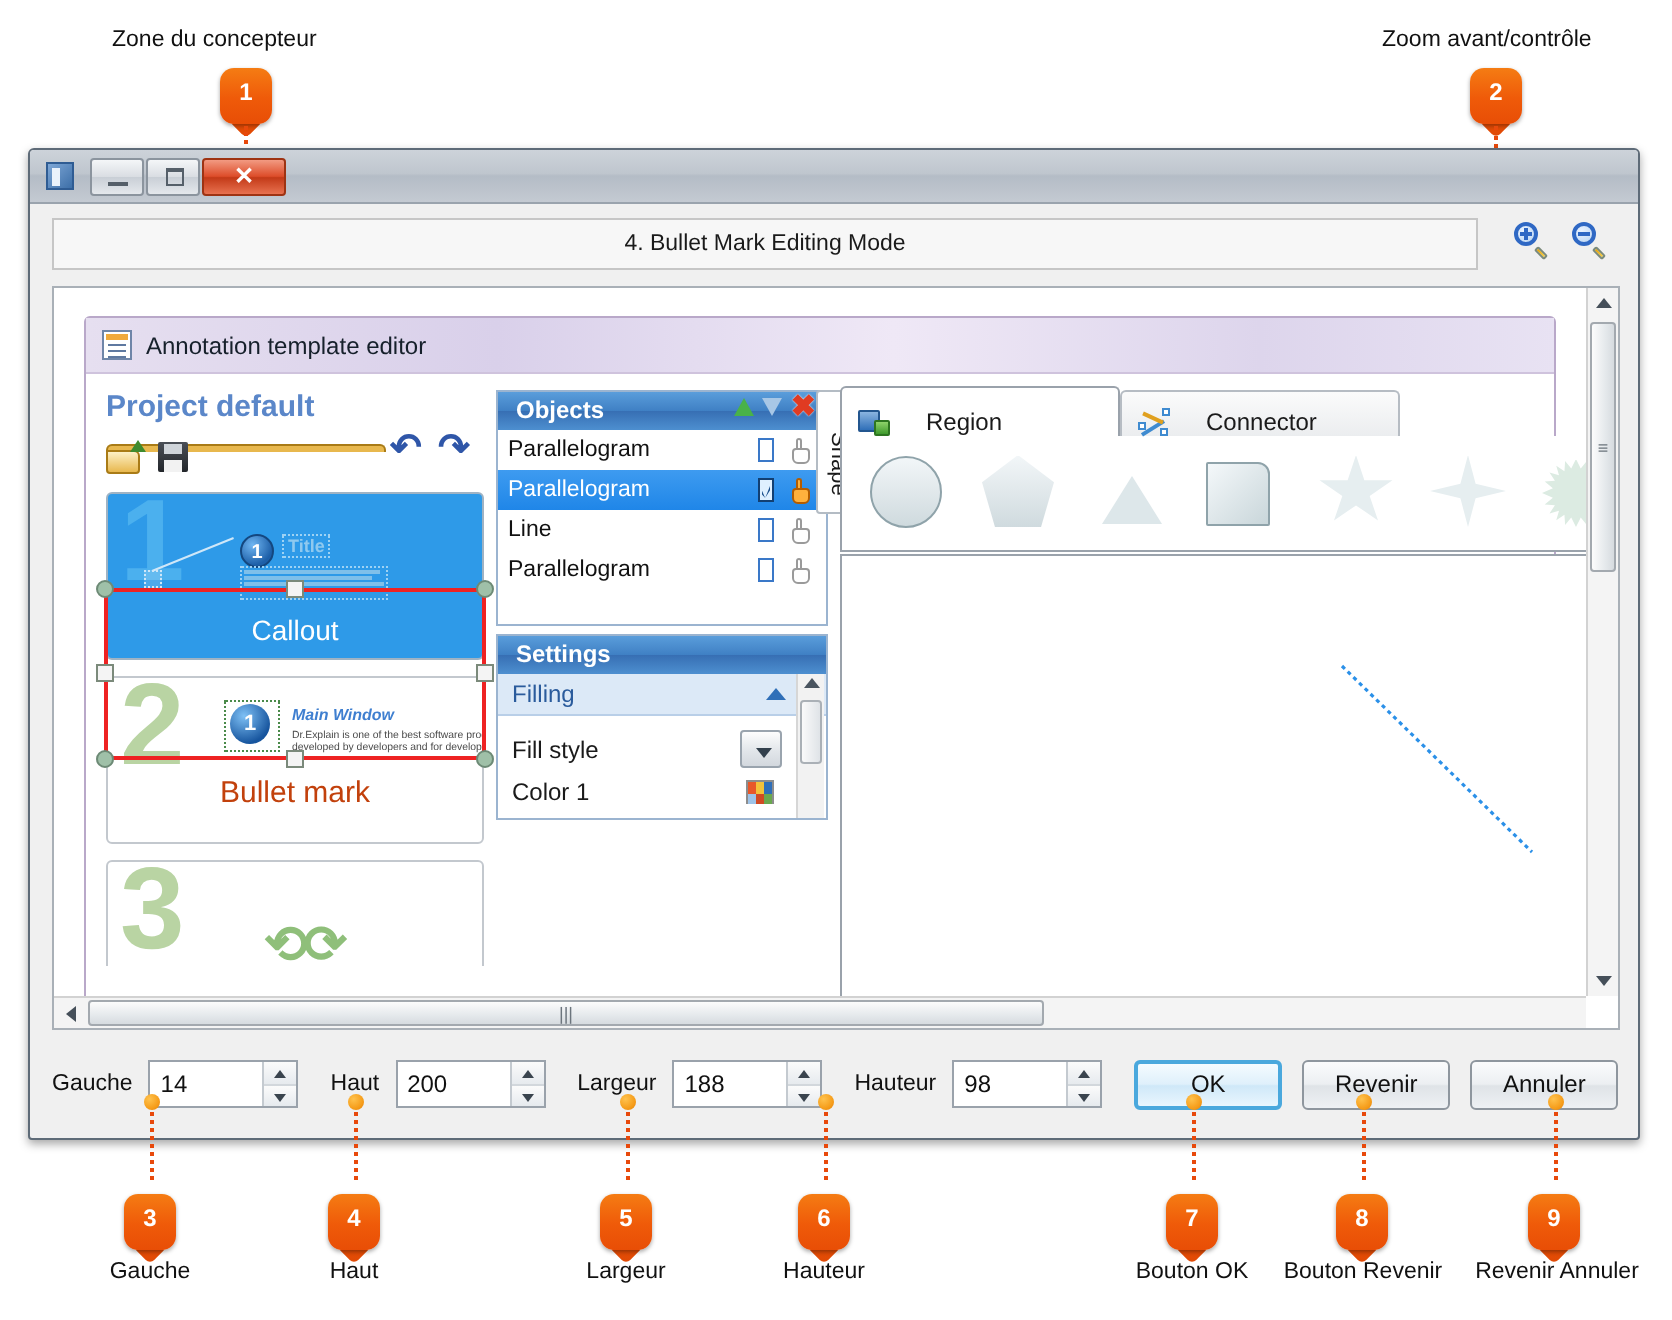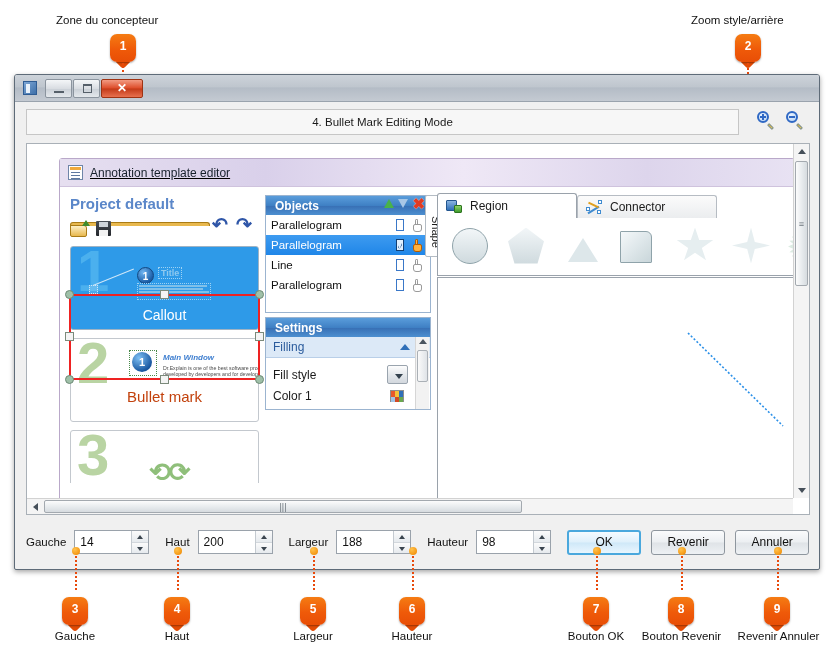--- a/index.html
+++ b/index.html
@@ -171,26 +171,25 @@
   #designer-canvas {
     position: absolute;
     left: 0; top: 0; right: 16px; bottom: 16px;
     overflow: hidden;
     background: #fff;
   }
 
   
   #annot-window {
     position: absolute;
-    left: 32px; top: 14px;
+    left: 15px; top: 14px;
     width: 736px; height: 345px;
     background: #fff;
     border: 1px solid #b9a8c9;
     border-radius: 3px;
-    text-decoration: underline;
   }
   #annot-header {
     height: 28px;
     background: linear-gradient(to right, #e6dff0 0%, #d9d0ea 28%, #efe8f6 55%, #ddd5ec 80%, #e8e2f3 100%);
     filter: blur(.2px);
     display: flex; align-items: center;
     padding-left: 8px;
     border-bottom: 1px solid #cfc3dd;
   }
   #annot-icon {
@@ -381,21 +380,21 @@
     background: #fff;
     width: 166px;
   }
   .panel-hdr {
     height: 19px;
     background: linear-gradient(to bottom, #5a9ddb 0%, #3f80c4 50%, #376fb4 51%, #4d8fd0 100%);
     color: #fff;
     font-size: 12px; font-weight: bold;
     line-height: 18px;
     padding-left: 9px;
-    display: flex; align-items: center;
+    display: flex; 
     position: relative;
   }
   .panel-hdr .tools {
     position:absolute; right:5px; top:1px;
     display:flex; gap:4px; align-items:center;
   }
   .up-arrow {
     width:0;height:0;border-left:5px solid transparent;border-right:5px solid transparent;
     border-bottom:9px solid #49b249;
   }
@@ -536,21 +535,21 @@
   
   #right-col {
     flex: 1;
     padding: 6px 4px 0 6px;
     position: relative;
   }
   #tabs { display: flex; align-items: flex-end; height: 25px; }
   .tab {
     height: 23px;
     padding: 0 14px 0 8px;
-    display: flex; align-items: center; gap: 8px;
+    display: flex; align-items: flex-end; gap: 18px;
     font-size: 12px;
     border: 1px solid #b6bcc3;
     border-bottom: none;
     border-radius: 3px 3px 0 0;
     background: linear-gradient(to bottom,#fbfbfb,#ebedef);
     color: #1a1a1a;
     min-width: 140px;
   }
   .tab.active {
     height: 25px;
@@ -735,21 +734,21 @@
   }
 </style>
 </head>
 <body>
 
 <div class="callout-label" style="left:56px; top:14px;">Zone du concepteur</div>
 <div class="callout-badge" style="left:110px; top:34px;">1</div>
 <div class="leader" style="left:122px; top:63px; height:93px;"></div>
 <div class="leader-dot" style="left:119px; top:152px;"></div>
 
-<div class="callout-label" style="left:691px; top:14px;">Zoom style/arrière</div>
+<div class="callout-label" style="left:691px; top:14px;">Zoom avant/contrôle</div>
 <div class="callout-badge" style="left:735px; top:34px;">2</div>
 <div class="leader" style="left:747px; top:63px; height:47px;"></div>
 <div class="leader-dot" style="left:744px; top:106px;"></div>
 
 <div id="main-window">
 
   <div id="titlebar">
     <div id="titlebar-icon"></div>
     <div class="wbtn">
         <span class="min-glyph"></span>

